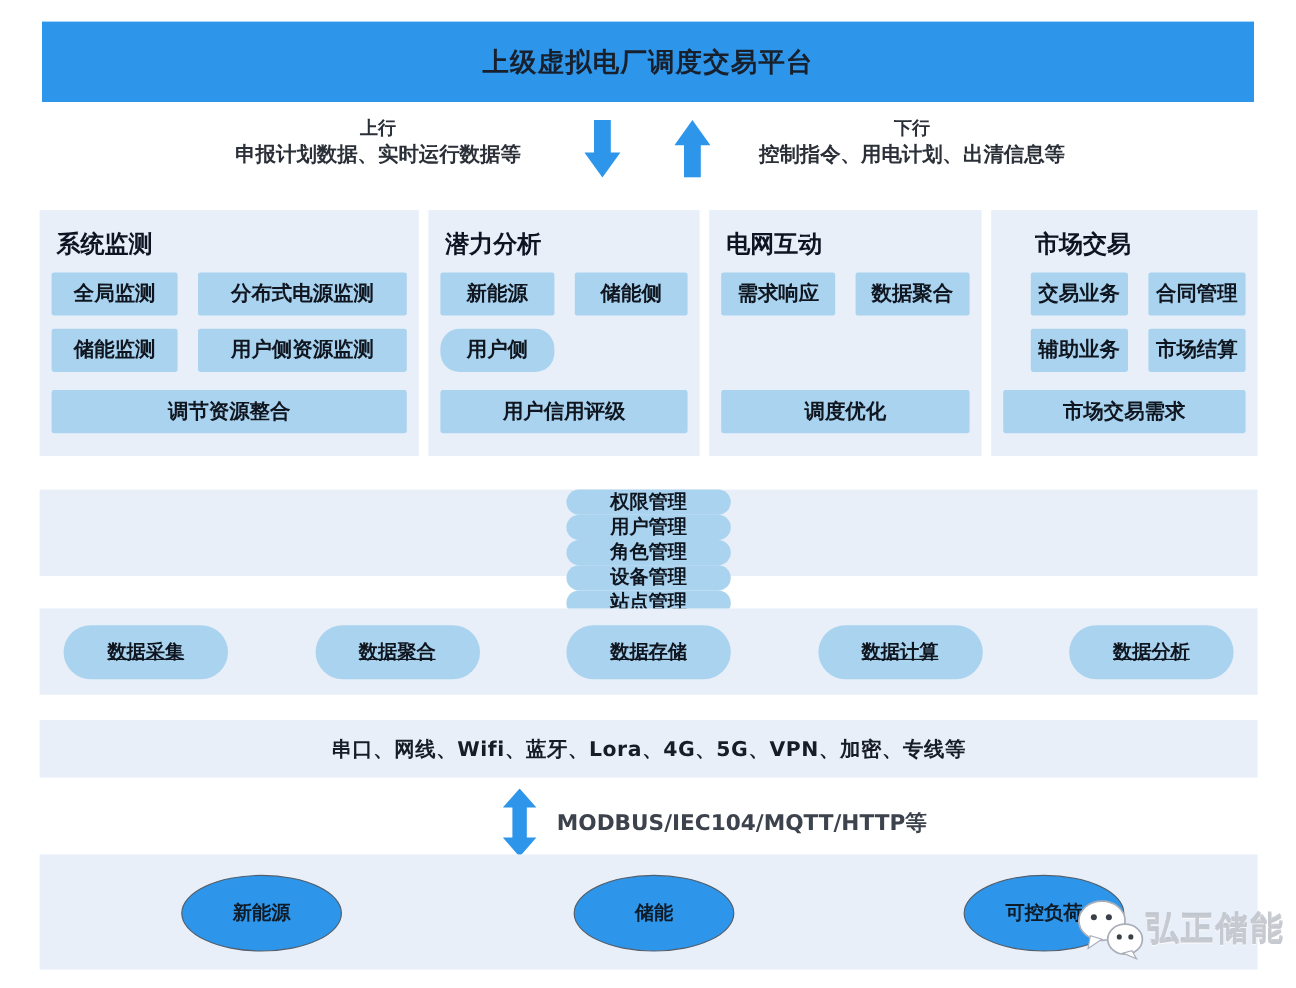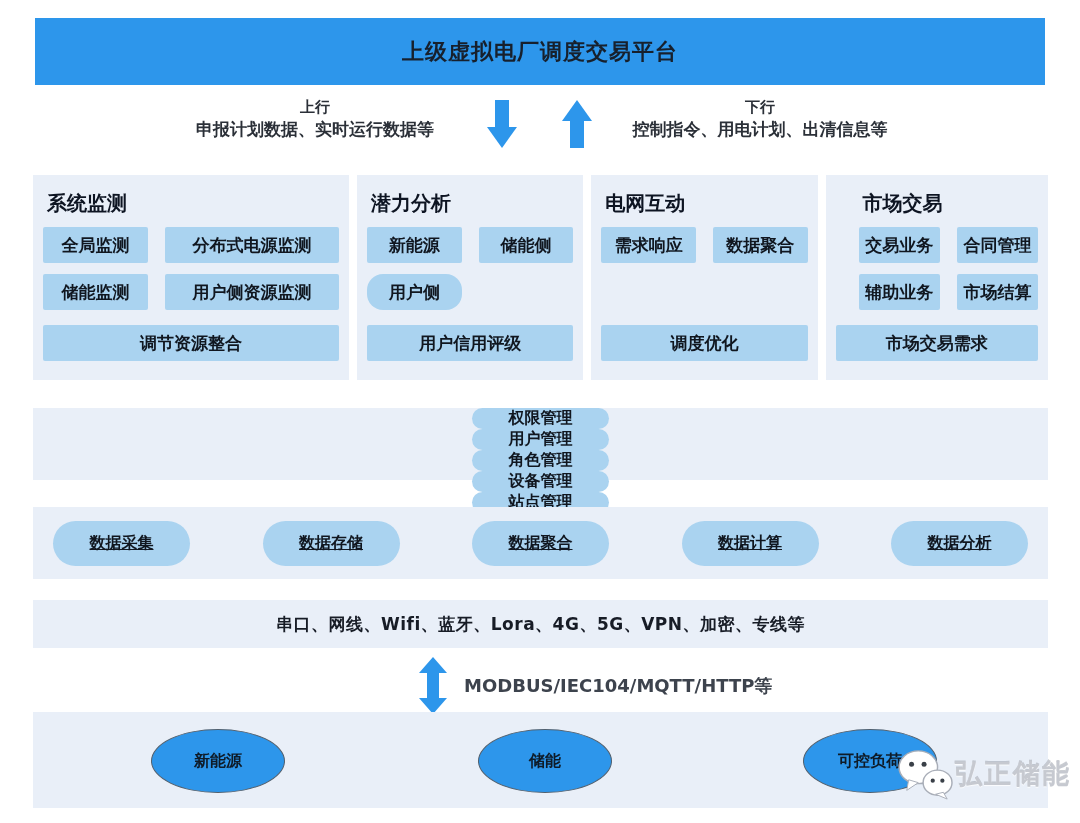--- a/index.html
+++ b/index.html
@@ -146,22 +146,22 @@
   <div class="pill-row panel-bg row-mgmt">
     <div class="pill">权限管理</div>
     <div class="pill">用户管理</div>
     <div class="pill">角色管理</div>
     <div class="pill">设备管理</div>
     <div class="pill">站点管理</div>
   </div>
 
   <div class="pill-row panel-bg row-data">
     <div class="pill">数据采集</div>
+    <div class="pill">数据聚合</div>
     <div class="pill">数据存储</div>
-    <div class="pill">数据聚合</div>
     <div class="pill">数据计算</div>
     <div class="pill">数据分析</div>
   </div>
 
   <div class="comm-row panel-bg">
     <span class="comm-text">串口、网线、Wifi、蓝牙、Lora、4G、5G、VPN、加密、专线等</span>
   </div>
 
   <svg class="proto-arrow" viewBox="0 0 28 57">
     <polygon points="0,16 28,16 14,0" fill="#2d96eb"></polygon>

